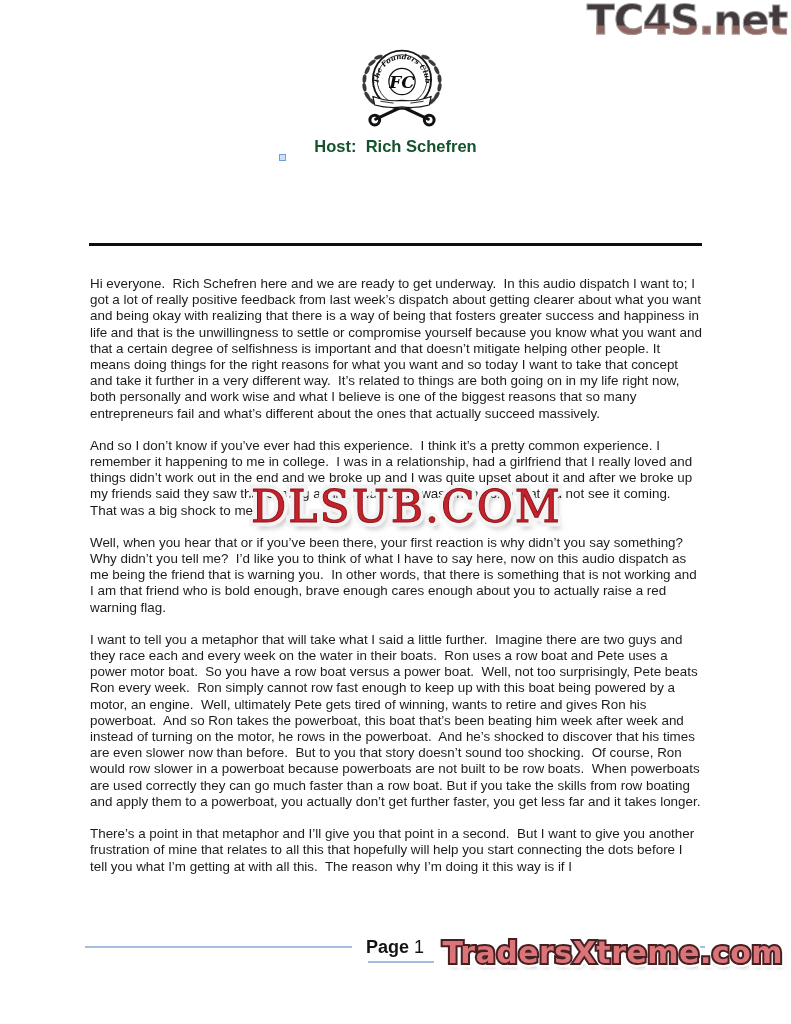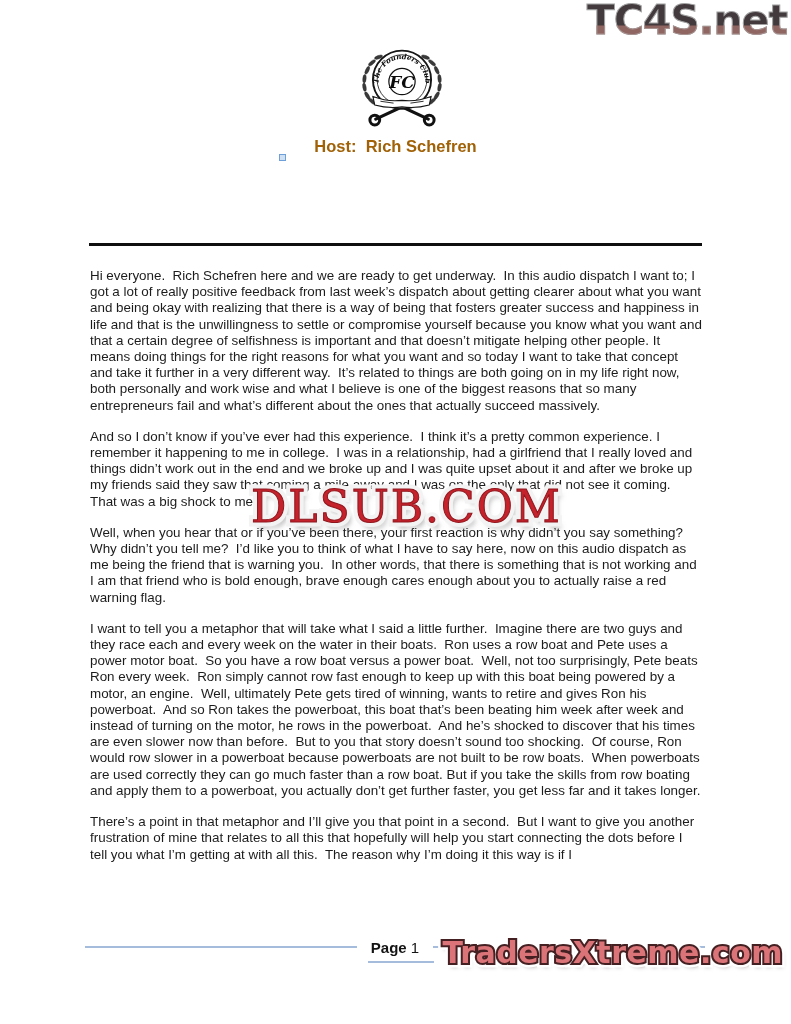--- a/index.html
+++ b/index.html
@@ -35,33 +35,33 @@
   .club-name{
     font-family:"DejaVu Sans",sans-serif;font-weight:bold;font-size:31px;
     line-height:30px;color:#0c0c0c;display:inline-block;
     transform:scaleX(0.66);transform-origin:center;letter-spacing:0px;
   }
   .doc-title{
     font-family:"Liberation Serif",serif;font-weight:bold;font-size:33px;
     line-height:38px;color:#121212;margin-top:0px;
   }
   .host-line{
-    font-size:16.5px;font-weight:bold;line-height:20px;color:#a16207;
+    font-size:16.5px;font-weight:bold;line-height:20px;color:#14532d;
     white-space:pre;margin-top:3px;
   }
 
   
   .rule{position:absolute;top:243px;left:89px;width:613px;height:3px;background:#0e0e0e;}
 
   
   .content{
     position:absolute;top:260px;left:90px;width:613px;
     font-size:13.4px;line-height:16.2px;color:#1c1c1c;
   }
-  .para{white-space:pre-wrap;margin:8px 0 15px 0;}
+  .para{white-space:pre-wrap;margin:16px 0 15px 0;}
 
   
   .dlsub-wrap{position:absolute;left:251px;top:485px;line-height:1;}
   .wm-stack{position:relative;display:inline-block;
     font-family:"DejaVu Serif",serif;font-weight:normal;font-size:44px;letter-spacing:2px;}
   .dlsub-back{
     position:absolute;left:0;top:0;color:#f3f3f3;
     -webkit-text-stroke:9px #f3f3f3;
     text-shadow:4px 6px 5px rgba(110,110,110,0.55);
   }
@@ -69,21 +69,21 @@
 
   
   .footer-rule{
     position:absolute;top:938px;left:85px;width:620px;height:18px;
     display:flex;align-items:center;
   }
   .footer-rule::before,.footer-rule::after{
     content:"";flex:1;height:2px;background:#a6bcdd;
   }
   .page-num{
-    padding:0 14px;font-size:15px;color:#141414;white-space:pre;
+    padding:0 14px;font-size:18px;color:#141414;white-space:pre;
     font-family:"Liberation Sans",sans-serif;
   }
   .page-num b{font-weight:bold;}
   .footer-underline{
     position:absolute;top:961px;left:368px;width:66px;height:2px;background:#a6bcdd;
   }
 
   
   .traders-wrap{position:absolute;top:938px;right:8px;line-height:1;}
   .traders-stack{position:relative;display:inline-block;

